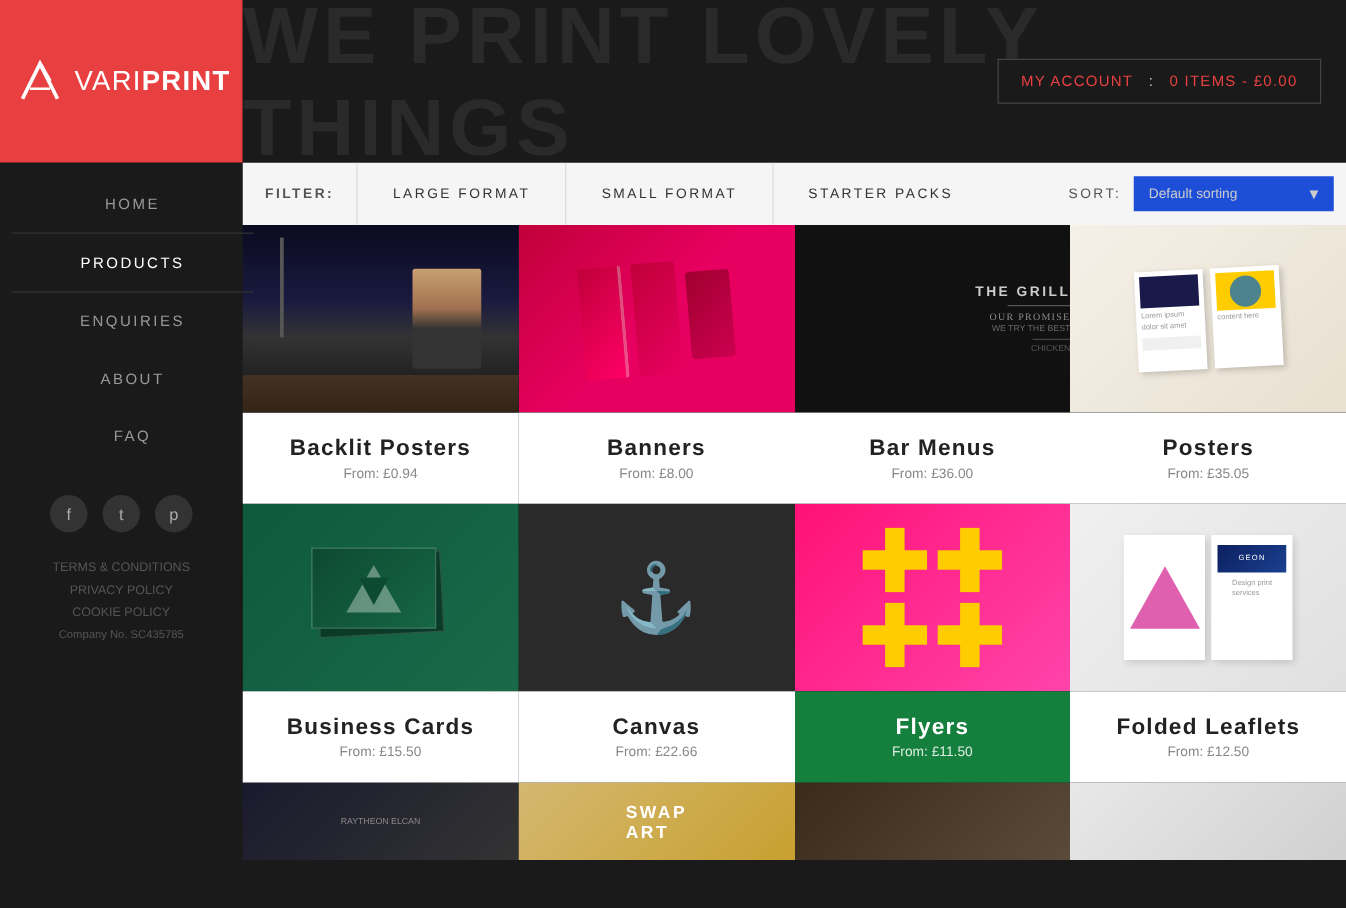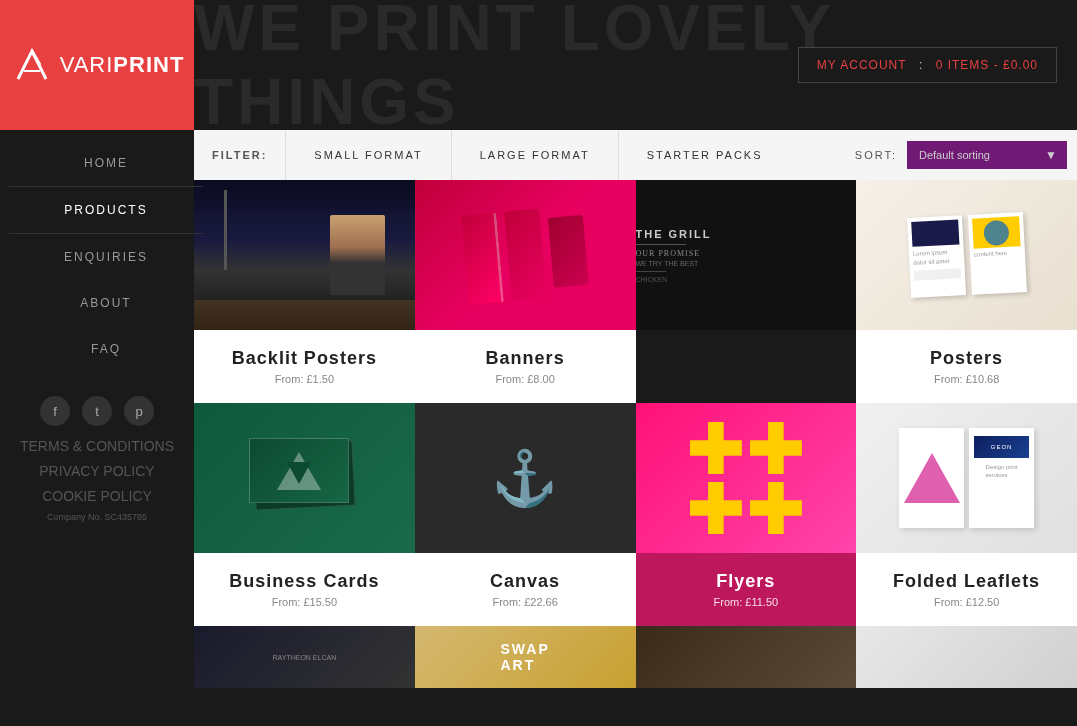--- a/index.html
+++ b/index.html
@@ -89,23 +89,23 @@
       border-radius: 50%;
       background: #333;
       display: flex;
       align-items: center;
       justify-content: center;
       color: #aaa;
       font-size: 13px;
       cursor: pointer;
     }
     .footer-links {
-      margin-top: 8px;
+      margin-top: 20px;
       text-align: center;
-      font-size: 14px;
+      font-size: 10px;
       color: #555;
       line-height: 1.8;
     }
     .footer-links a { color: #555; text-decoration: none; }
     .company-no {
       font-size: 9px;
       color: #555;
       margin-top: 2px;
       text-align: center;
     }
@@ -192,21 +192,21 @@
       padding-right: 10px;
     }
     .sort-label {
       font-size: 11px;
       color: #555;
       letter-spacing: 2px;
       text-transform: uppercase;
       margin-right: 10px;
     }
     .sort-select {
-      background: #701a75;
+      background: #1d4ed8;
       color: #ccc;
       border: none;
       padding: 8px 36px 8px 12px;
       font-size: 11px;
       cursor: pointer;
       appearance: none;
       -webkit-appearance: none;
       min-width: 160px;
     }
     .sort-wrapper {
@@ -325,21 +325,21 @@
 
     .red-cans {
       width: 100%; height: 100%;
       background: linear-gradient(135deg, #c0003a 0%, #e80060 50%);
       display: flex; align-items: center; justify-content: center;
     }
 
     .grill-menu-art {
       width: 100%; height: 100%;
       background: #111;
-      display: flex; flex-direction: column; align-items: flex-start; justify-content: center;
+      display: flex; flex-direction: column; align-items: flex-end; justify-content: center;
       color: #fff;
     }
 
     .magazine-art {
       width: 100%; height: 100%;
       background: linear-gradient(135deg, #f5f0e8 0%, #e8e0d0 100%);
       display: flex; align-items: center; justify-content: center;
     }
 
     .biz-card-stack {
@@ -411,22 +411,22 @@
     <div class="header-title">WE PRINT LOVELY THINGS</div>
     <button class="account-btn">
       <span>MY ACCOUNT</span>
       &nbsp;:&nbsp;
       <span style="color:#e84040;">0 ITEMS - £0.00</span>
     </button>
   </div>
 
   <div class="filter-bar">
     <span class="filter-label">FILTER:</span>
+    <button class="filter-btn">LARGE FORMAT</button>
     <button class="filter-btn">SMALL FORMAT</button>
-    <button class="filter-btn">LARGE FORMAT</button>
     <button class="filter-btn">STARTER PACKS</button>
     <div class="sort-area">
       <span class="sort-label">SORT:</span>
       <div class="sort-wrapper">
         <select class="sort-select">
           <option>Default sorting</option>
           <option>Price: low to high</option>
           <option>Price: high to low</option>
         </select>
         <span class="sort-arrow">▼</span>
@@ -439,21 +439,21 @@
     <div class="product-card">
       <div class="product-image img-backlit-posters">
         <div class="street-scene">
           <div class="street-light"></div>
           <div class="person-card"></div>
           <div style="position:absolute;bottom:0;left:0;right:0;height:30px;background:rgba(255,150,50,0.15);"></div>
         </div>
       </div>
       <div class="product-info">
         <div class="product-name">Backlit Posters</div>
-        <div class="product-price">From: £1.50</div>
+        <div class="product-price">From: £0.94</div>
       </div>
     </div>
 
     <div class="product-card">
       <div class="product-image img-banners">
         <div class="red-cans">
           <div style="display:flex;gap:8px;transform:rotate(-5deg);">
             <div style="width:35px;height:90px;background:linear-gradient(135deg,#c0003a,#ff0066);border-radius:3px;border-right:3px solid rgba(255,255,255,0.3);"></div>
             <div style="width:35px;height:90px;background:linear-gradient(135deg,#c0003a,#e80060);border-radius:3px;"></div>
             <div style="width:35px;height:70px;background:linear-gradient(135deg,#a00030,#cc0050);border-radius:3px;margin-top:10px;"></div>
@@ -470,20 +470,24 @@
     <div class="product-card">
       <div class="product-image img-bar-menus">
         <div class="grill-menu-art">
           <div style="font-size:11px;font-weight:bold;letter-spacing:2px;color:#ccc;">THE GRILL</div>
           <div style="width:50px;height:1px;background:#555;margin:4px 0;"></div>
           <div style="font-size:8px;color:#888;letter-spacing:1px;font-family:Liberation Serif, serif;">OUR PROMISE</div>
           <div style="font-size:7px;color:#666;margin-top:2px;">WE TRY THE BEST</div>
           <div style="width:30px;height:1px;background:#444;margin:4px 0;"></div>
           <div style="font-size:7px;color:#555;">CHICKEN</div>
         </div>
+      </div>
+      <div class="product-info">
+        <div class="product-name">Bar Menus</div>
+        <div class="product-price">From: £36.00</div>
       </div>
     </div>
 
     <div class="product-card">
       <div class="product-image img-booklets">
         <div class="magazine-art">
           <div style="display:flex;gap:6px;transform:rotate(-3deg);">
             <div style="width:55px;height:80px;background:white;box-shadow:2px 2px 5px rgba(0,0,0,0.2);display:flex;flex-direction:column;padding:4px;">
               <div style="width:100%;height:25px;background:#1a1a4a;margin-bottom:3px;"></div>
               <div style="font-size:6px;color:#999;line-height:1.5;">Lorem ipsum dolor sit amet</div>
@@ -493,21 +497,21 @@
               <div style="width:100%;height:30px;background:#ffcc00;margin-bottom:3px;display:flex;align-items:center;justify-content:center;">
                 <div style="width:25px;height:25px;border-radius:50%;background:rgba(0,100,200,0.7);"></div>
               </div>
               <div style="font-size:6px;color:#999;">content here</div>
             </div>
           </div>
         </div>
       </div>
       <div class="product-info">
         <div class="product-name">Posters</div>
-        <div class="product-price">From: £10.68</div>
+        <div class="product-price">From: £35.05</div>
       </div>
     </div>
 
     <div class="product-card">
       <div class="product-image img-business-cards">
         <div class="biz-card-stack">
           <div style="position:relative;width:110px;height:80px;">
             <div style="position:absolute;top:5px;left:5px;width:100px;height:65px;background:#0a3a28;border:1px solid rgba(255,255,255,0.15);transform:rotate(-3deg);"></div>
             <div style="position:absolute;top:0;left:0;width:100px;height:65px;background:linear-gradient(135deg,#0d4a32,#166644);border:1px solid rgba(255,255,255,0.2);display:flex;align-items:center;justify-content:center;">
               <div style="width:0;height:0;border-left:22px solid transparent;border-right:22px solid transparent;border-bottom:38px solid rgba(255,255,255,0.35);position:relative;">
@@ -539,21 +543,21 @@
       <div class="product-image img-flyers">
         <div class="flyers-art">
           <div style="display:grid;grid-template-columns:1fr 1fr;gap:8px;">
             <div style="width:52px;height:52px;background:#ffcc00;clip-path:polygon(35% 0%, 65% 0%, 65% 35%, 100% 35%, 100% 65%, 65% 65%, 65% 100%, 35% 100%, 35% 65%, 0% 65%, 0% 35%, 35% 35%);"></div>
             <div style="width:52px;height:52px;background:#ffcc00;clip-path:polygon(35% 0%, 65% 0%, 65% 35%, 100% 35%, 100% 65%, 65% 65%, 65% 100%, 35% 100%, 35% 65%, 0% 65%, 0% 35%, 35% 35%);"></div>
             <div style="width:52px;height:52px;background:#ffcc00;clip-path:polygon(35% 0%, 65% 0%, 65% 35%, 100% 35%, 100% 65%, 65% 65%, 65% 100%, 35% 100%, 35% 65%, 0% 65%, 0% 35%, 35% 35%);"></div>
             <div style="width:52px;height:52px;background:#ffcc00;clip-path:polygon(35% 0%, 65% 0%, 65% 35%, 100% 35%, 100% 65%, 65% 65%, 65% 100%, 35% 100%, 35% 65%, 0% 65%, 0% 35%, 35% 35%);"></div>
           </div>
         </div>
       </div>
-      <div class="product-info" style="background:#be185d;">
+      <div class="product-info" style="background:#15803d;">
         <div class="product-name" style="color:white;">Flyers</div>
         <div class="product-price" style="color:rgba(255,255,255,0.85);">From: £11.50</div>
       </div>
     </div>
 
     <div class="product-card">
       <div class="product-image img-folded-leaflets">
         <div class="folded-art">
           <div style="display:flex;gap:5px;align-items:center;">
             <div style="width:65px;height:100px;background:white;box-shadow:2px 2px 6px rgba(0,0,0,0.15);display:flex;align-items:center;justify-content:center;">

